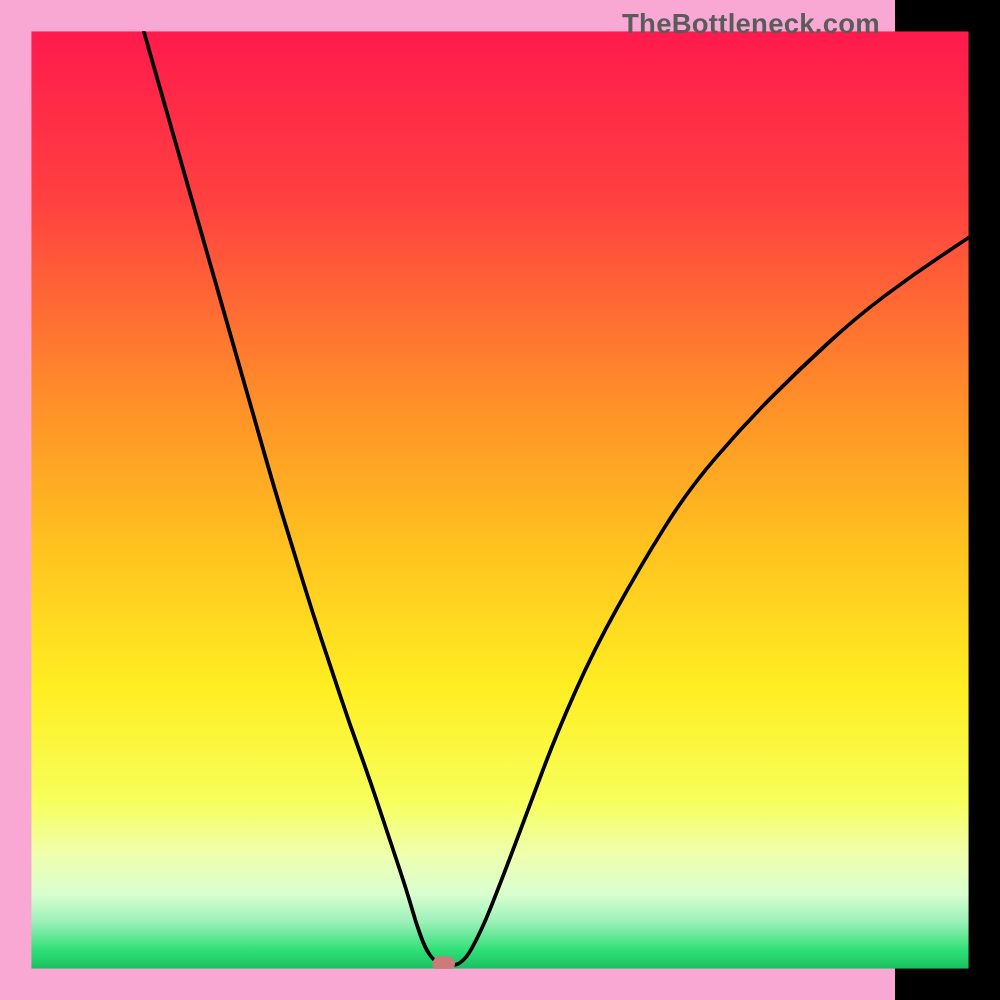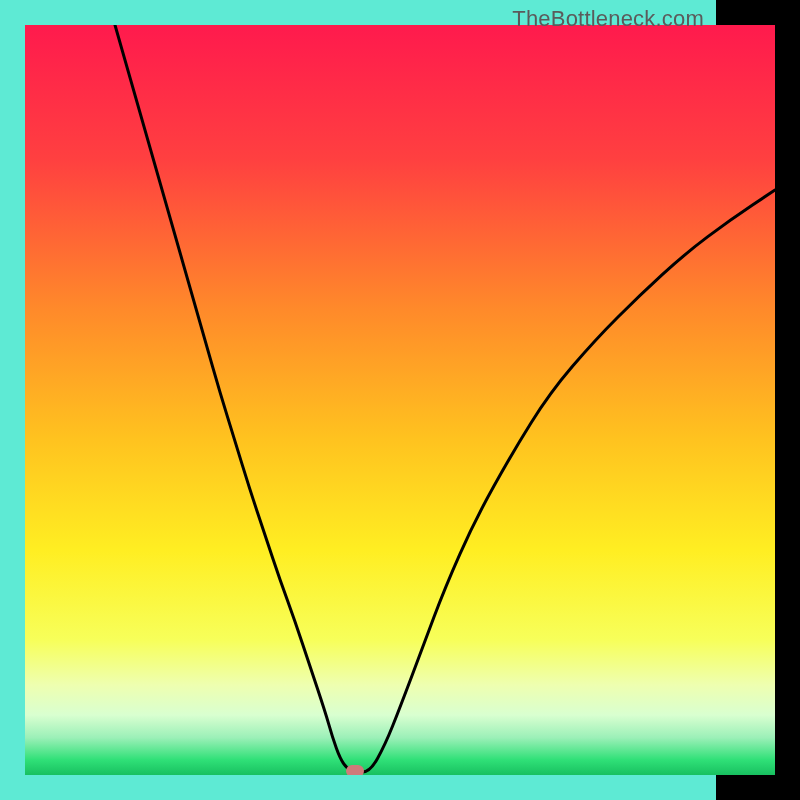--- a/index.html
+++ b/index.html
@@ -7,21 +7,22 @@
     padding: 0;
     width: 800px;
     height: 800px;
     background: #000;
     overflow: hidden;
   }
   .frame {
     position: relative;
     width: 716px;
     height: 800px;
-    background: #5eead4;
+    background: #f9a8d4;
+    font-weight: bold;
   }
   .watermark {
     position: absolute;
     top: 6px;
     right: 12px;
     font-family: Arial, Helvetica, sans-serif;
     font-size: 22px;
     color: #5b5b5b;
     letter-spacing: 0.2px;
     z-index: 5;

